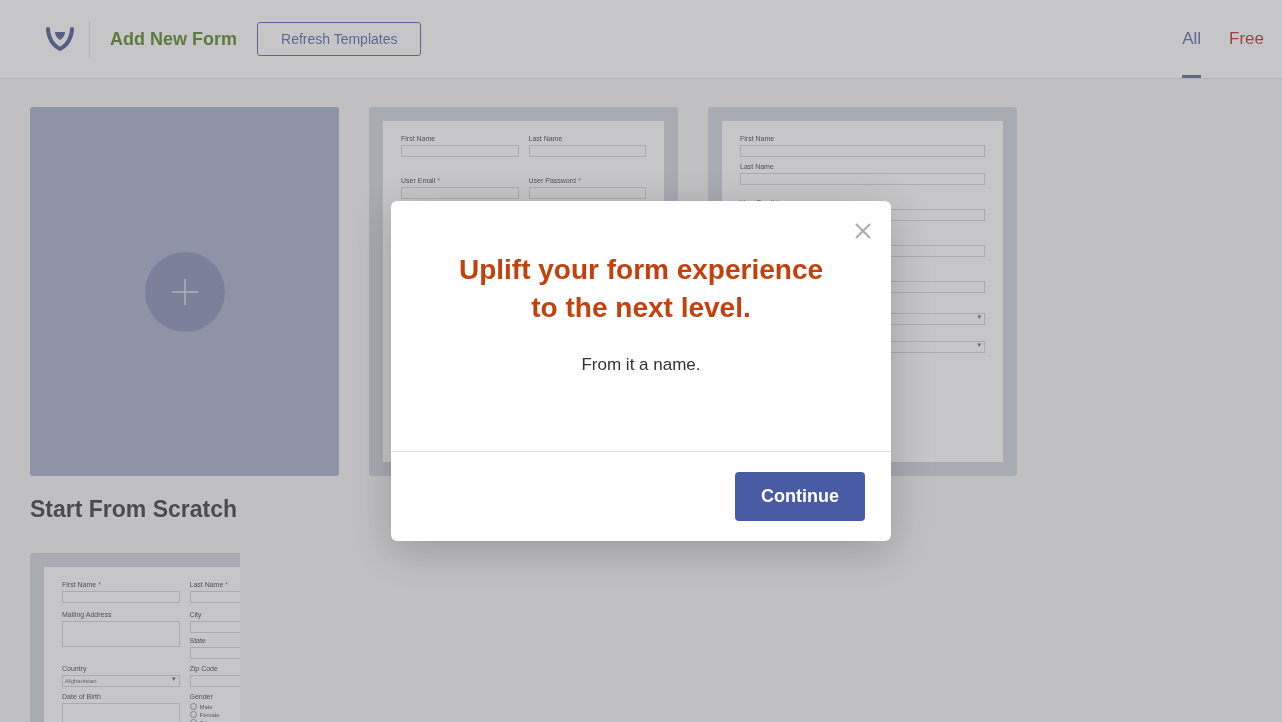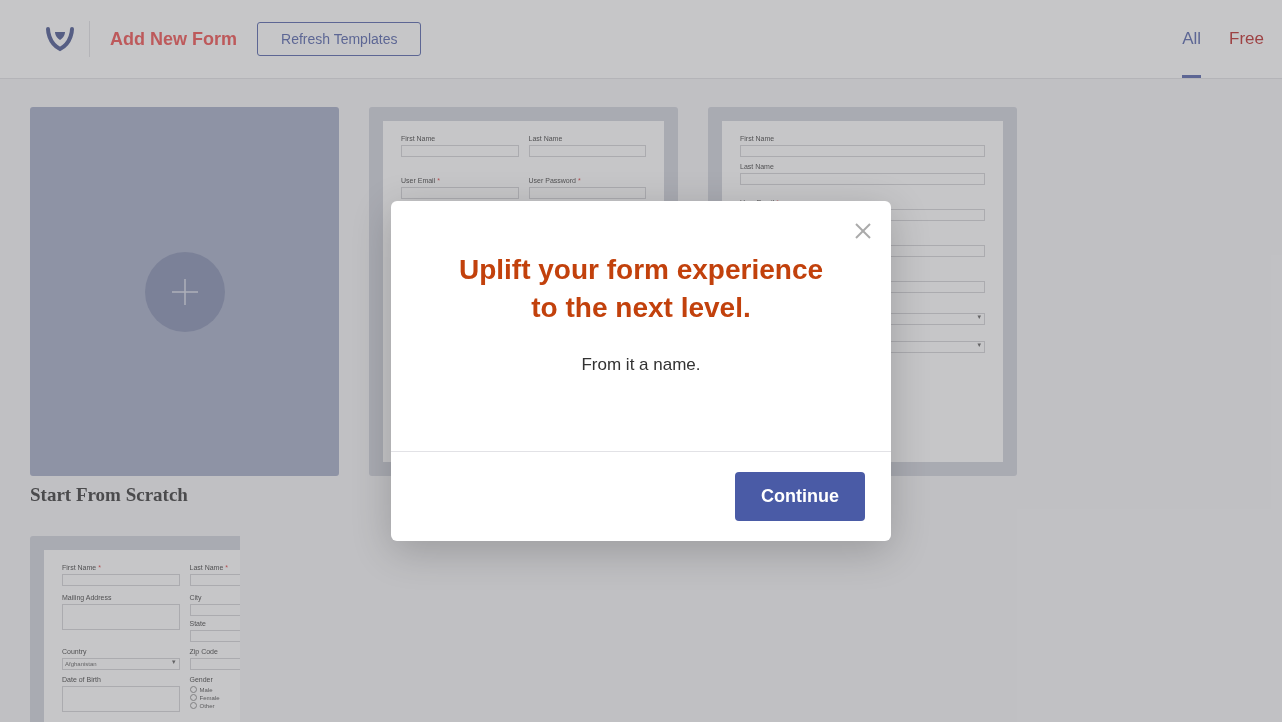--- a/index.html
+++ b/index.html
@@ -28,21 +28,21 @@
       width: 60px;
       display: flex;
       justify-content: center;
       border-right: 1px solid #e0e0e4;
       height: 36px;
       align-items: center;
     }
     .page-title {
       font-size: 18px;
       font-weight: 600;
-      color: #ef4444;
+      color: #4d7c0f;
       margin-left: 20px;
     }
     .refresh-btn {
       margin-left: 20px;
       padding: 8px 23px;
       border: 1px solid #4a5ba6;
       background: #fff;
       color: #4a5ba6;
       border-radius: 3px;
       font-size: 14px;
@@ -172,25 +172,24 @@
     }
     .tradio::before {
       content: '';
       width: 5px;
       height: 5px;
       border: 1px solid #888;
       border-radius: 50%;
       display: inline-block;
     }
     .card-title {
-      font-size: 19px;
+      font-size: 23px;
       font-weight: 600;
       color: #2c2c2c;
-      margin-top: 8px;
-      font-family: Liberation Serif, serif;
+      margin-top: 20px;
     }
 
     
     .overlay {
       position: absolute;
       inset: 0;
       background: rgba(120, 120, 125, 0.42);
       display: flex;
       align-items: center;
       justify-content: center;

